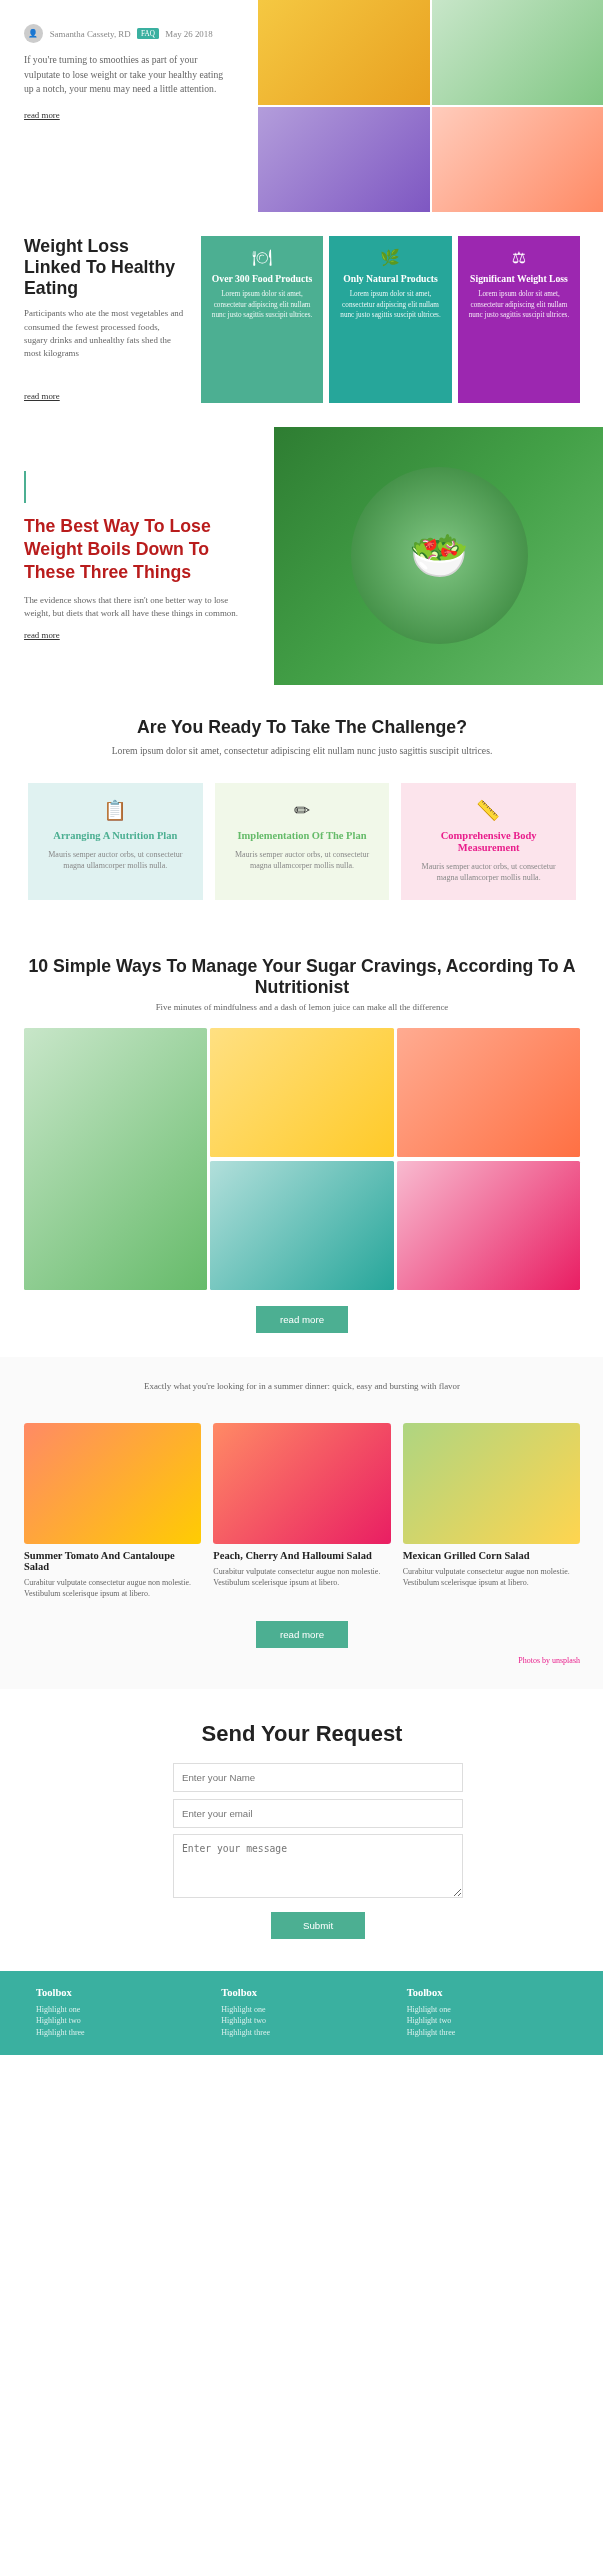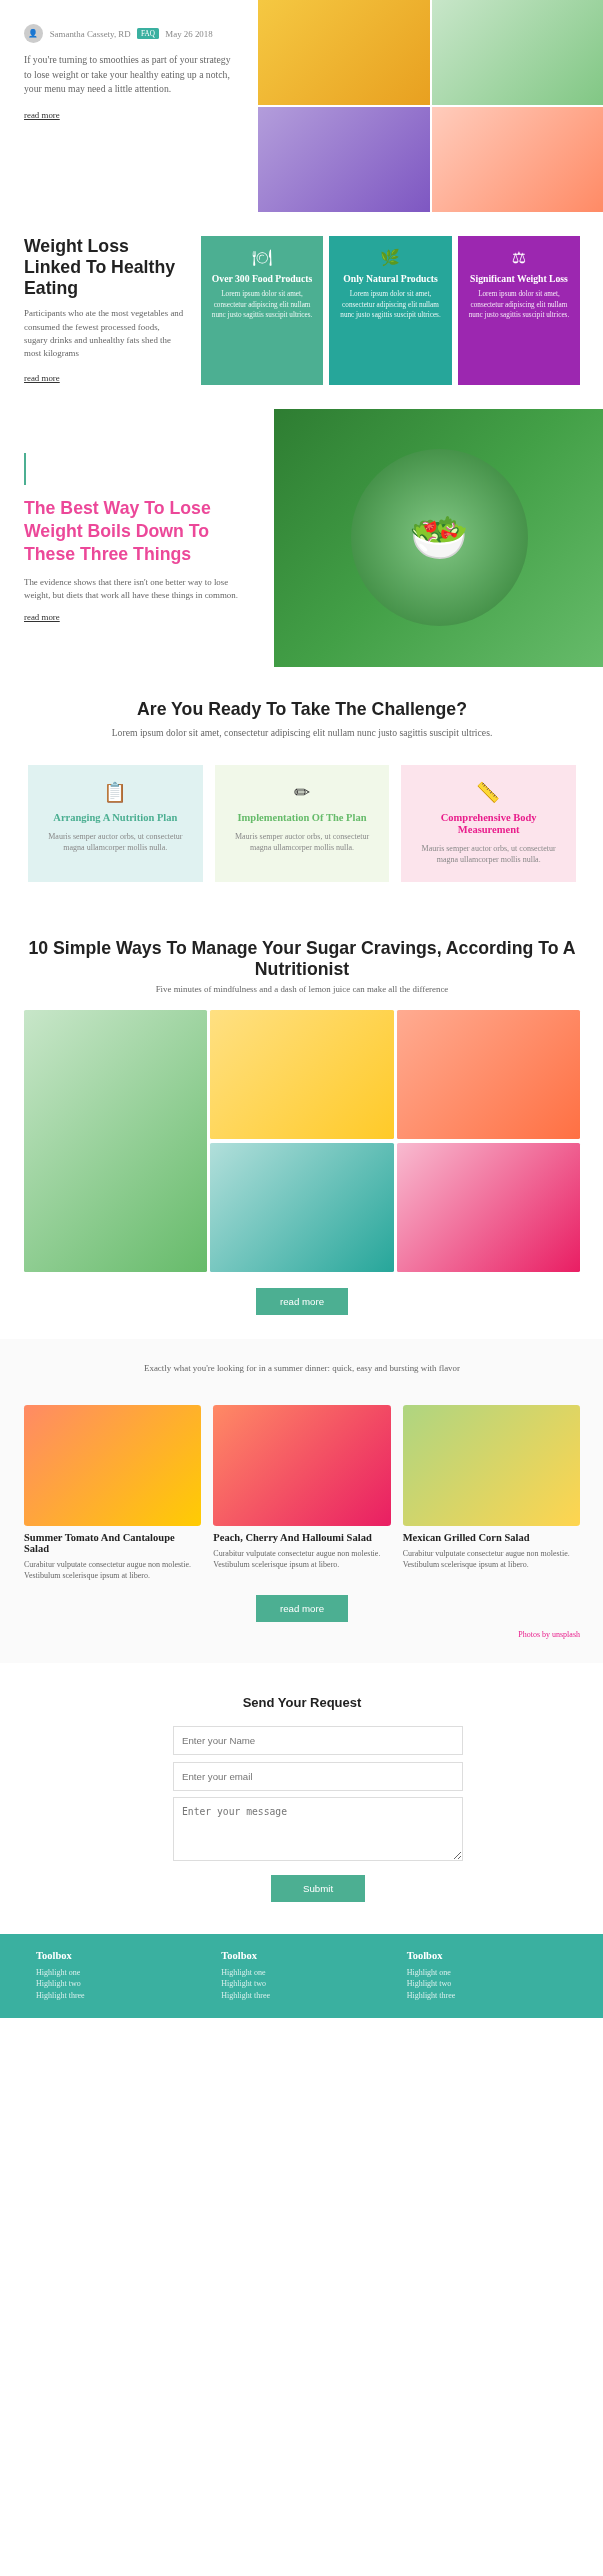--- a/index.html
+++ b/index.html
@@ -20,35 +20,35 @@
     
     .img-p1 { background: linear-gradient(135deg, #f5c842, #e8a020); }
     .img-p2 { background: linear-gradient(135deg, #c8e6c9, #81c784); }
     .img-p3 { background: linear-gradient(135deg, #ffccbc, #ff8a65); }
     .img-p4 { background: linear-gradient(135deg, #b39ddb, #7e57c2); }
 
     
     .weight-section { display: flex; padding: 24px; gap: 16px; }
     .weight-text { width: 161px; flex-shrink: 0; }
     .weight-title { font-size: 17.7px; font-weight: bold; color: #222; line-height: 1.2; margin-bottom: 8px; font-family: Arial, sans-serif; }
-    .weight-desc { font-size: 8.9px; color: #666; line-height: 1.5; margin-bottom: 8px; }
+    .weight-desc { font-size: 8.9px; color: #666; line-height: 1.5; margin-bottom: 26px; }
     .feature-cards { flex: 1; display: flex; gap: 6.4px; }
     .feature-card { flex: 1; padding: 12px 9.7px; text-align: center; }
     .feature-card.green { background: #4caf92; color: #fff; }
     .feature-card.teal { background: #26a69a; color: #fff; }
     .feature-card.purple { background: #9c27b0; color: #fff; }
     .feature-icon { font-size: 16px; margin-bottom: 6.4px; }
     .feature-card-title { font-size: 9.7px; font-weight: bold; margin-bottom: 4.8px; line-height: 1.2; }
     .feature-card-desc { font-size: 7.2px; line-height: 1.4; opacity: 0.9; }
 
     
     .banner-section { position: relative; width: 100%; min-height: 258px; display: flex; overflow: hidden; }
     .banner-left { width: 274px; background: rgba(255,255,255,0.92); padding: 32px 24px; z-index: 2; flex-shrink: 0; display: flex; flex-direction: column; justify-content: center; }
     .banner-left-tag { width: 2.4px; height: 32px; background: #4caf92; margin-bottom: 12px; }
-    .banner-title { font-size: 17.7px; font-weight: bold; color: #ec4899; line-height: 1.3; margin-bottom: 9.7px; font-family: Arial, sans-serif; }
+    .banner-title { font-size: 17.7px; font-weight: bold; color: #b91c1c; line-height: 1.3; margin-bottom: 9.7px; font-family: Arial, sans-serif; }
     .banner-desc { font-size: 8.9px; color: #666; line-height: 1.5; margin-bottom: 9.7px; }
     .banner-bg { flex: 1; background: linear-gradient(135deg, #2e7d32, #43a047, #66bb6a); display: flex; align-items: center; justify-content: center; }
     .plate-visual { width: 177px; height: 177px; border-radius: 50%; background: radial-gradient(circle, #81c784, #2e7d32); display: flex; align-items: center; justify-content: center; font-size: 48px; }
 
     
     .challenge-section { padding: 32px 28px; text-align: center; }
     .section-title { font-size: 17.7px; font-weight: bold; color: #222; margin-bottom: 6.4px; font-family: Arial, sans-serif; }
     .section-sub { font-size: 9.7px; color: #666; margin-bottom: 24px; line-height: 1.5; }
     .cards-row { display: flex; gap: 12px; margin-top: 16px; }
     .challenge-card { flex: 1; padding: 16px 12px; text-align: center; }
@@ -67,31 +67,31 @@
     .sugar-sub { font-size: 8.9px; color: #666; text-align: center; margin-bottom: 16px; }
     .photo-grid { display: grid; grid-template-columns: 1fr 1fr 1fr; grid-template-rows: 129px 129px; gap: 3.2px; margin-bottom: 16px; }
     .photo-cell { overflow: hidden; border-radius: 1.6px; }
     .photo-cell.tall { grid-row: span 2; }
     .btn-read-more { display: block; margin: 0 auto; background: #4caf92; color: #fff; border: none; padding: 8px 24px; font-size: 9.7px; cursor: pointer; }
 
     
     .salads-section { padding: 24px; text-align: center; background: #fafafa; }
     .salads-title { font-size: 17.7px; font-weight: bold; color: #222; margin-bottom: 4.8px; font-family: Arial, sans-serif; line-height: 1.3; }
     .salads-sub { font-size: 8.9px; color: #666; margin-bottom: 32px; }
-    .salads-grid { display: flex; gap: 12px; margin-bottom: 14px; }
+    .salads-grid { display: flex; gap: 12px; margin-bottom: 22px; }
     .salad-card { flex: 1; text-align: left; }
     .salad-img { width: 100%; height: 121px; border-radius: 1.6px; margin-bottom: 6.4px; }
     .salad-title { font-size: 10.5px; font-weight: bold; color: #222; margin-bottom: 4.8px; }
     .salad-desc { font-size: 8px; color: #666; line-height: 1.4; }
     .photos-credit { font-size: 8px; color: #888; text-align: right; margin-top: 8px; }
     .photos-credit span { color: #e91e8c; }
 
     
     .contact-section { padding: 32px 24px; text-align: center; }
-    .contact-title { font-size: 13px; font-weight: bold; color: #222; margin-bottom: 16px; font-family: Arial, sans-serif; }
+    .contact-title { font-size: 22px; font-weight: bold; color: #222; margin-bottom: 16px; font-family: Arial, sans-serif; }
     .contact-form { max-width: 322px; margin: 0 auto; padding-left: 32px; }
     .contact-form input, .contact-form textarea { width: 100%; border: 0.8px solid #ddd; padding: 8px; margin-bottom: 6.4px; font-size: 9.7px; color: #999; outline: none; }
     .contact-form textarea { height: 64px; resize: vertical; }
     .submit-btn { background: #4caf92; color: #fff; border: none; padding: 8px 32px; font-size: 9.7px; cursor: pointer; margin-top: 4px; }
 
     
     .footer { background: #3ab0a0; display: flex; padding: 16px 24px; gap: 0; }
     .footer-col { flex: 1; padding: 0 12px; }
     .footer-col-title { font-size: 10.5px; font-weight: bold; color: #fff; margin-bottom: 6.4px; }
     .footer-col-link { font-size: 8px; color: rgba(255,255,255,0.8); display: block; margin-bottom: 2.4px; cursor: pointer; }
@@ -100,21 +100,21 @@
 <body>
 
 <section class="hero-section">
   <div class="hero-text">
     <div class="hero-meta">
       <div class="hero-avatar">👤</div>
       <span>Samantha Cassety, RD</span>
       <span class="hero-tag">FAQ</span>
       <span>May 26 2018</span>
     </div>
-    <p class="hero-desc">If you're turning to smoothies as part of your strategy to lose weight or take your healthy eating up a notch, your menu may need a little attention.</p>
+    <p class="hero-desc">If you're turning to smoothies as part of your vulputate to lose weight or take your healthy eating up a notch, your menu may need a little attention.</p>
     <a class="read-more">read more</a>
   </div>
   <div class="hero-images">
     <div class="hero-img-block img-p1" style="height:105px;"></div>
     <div class="hero-img-block img-p2" style="height:105px;"></div>
     <div class="hero-img-block img-p4" style="height:105px;"></div>
     <div class="hero-img-block img-p3" style="height:105px;"></div>
   </div>
 </section>
 

